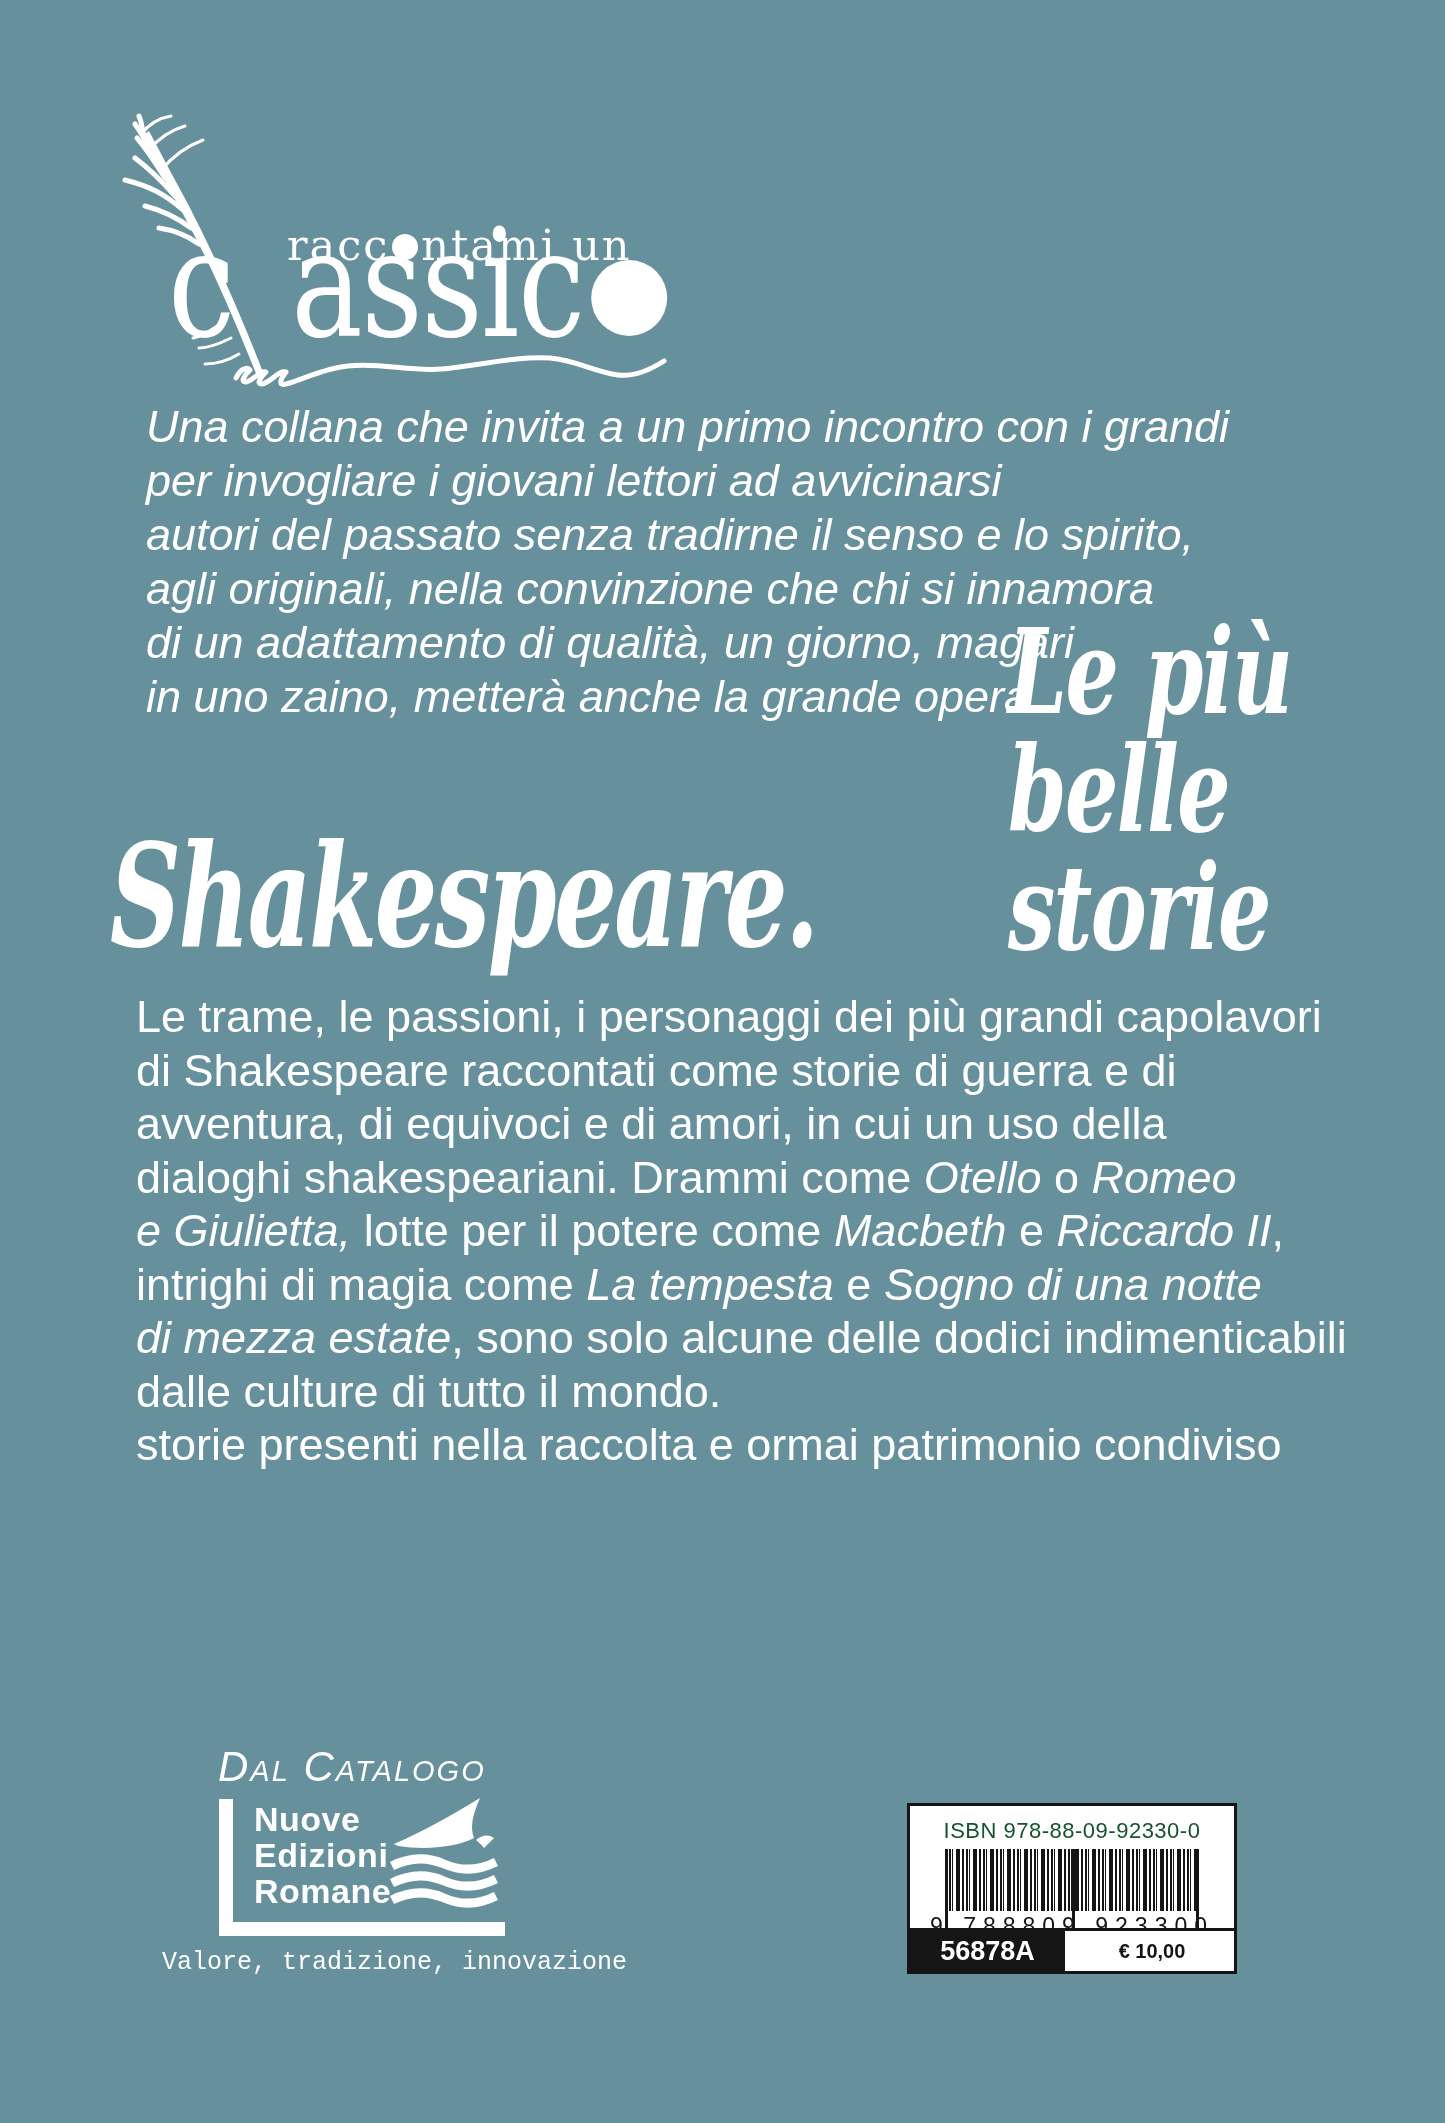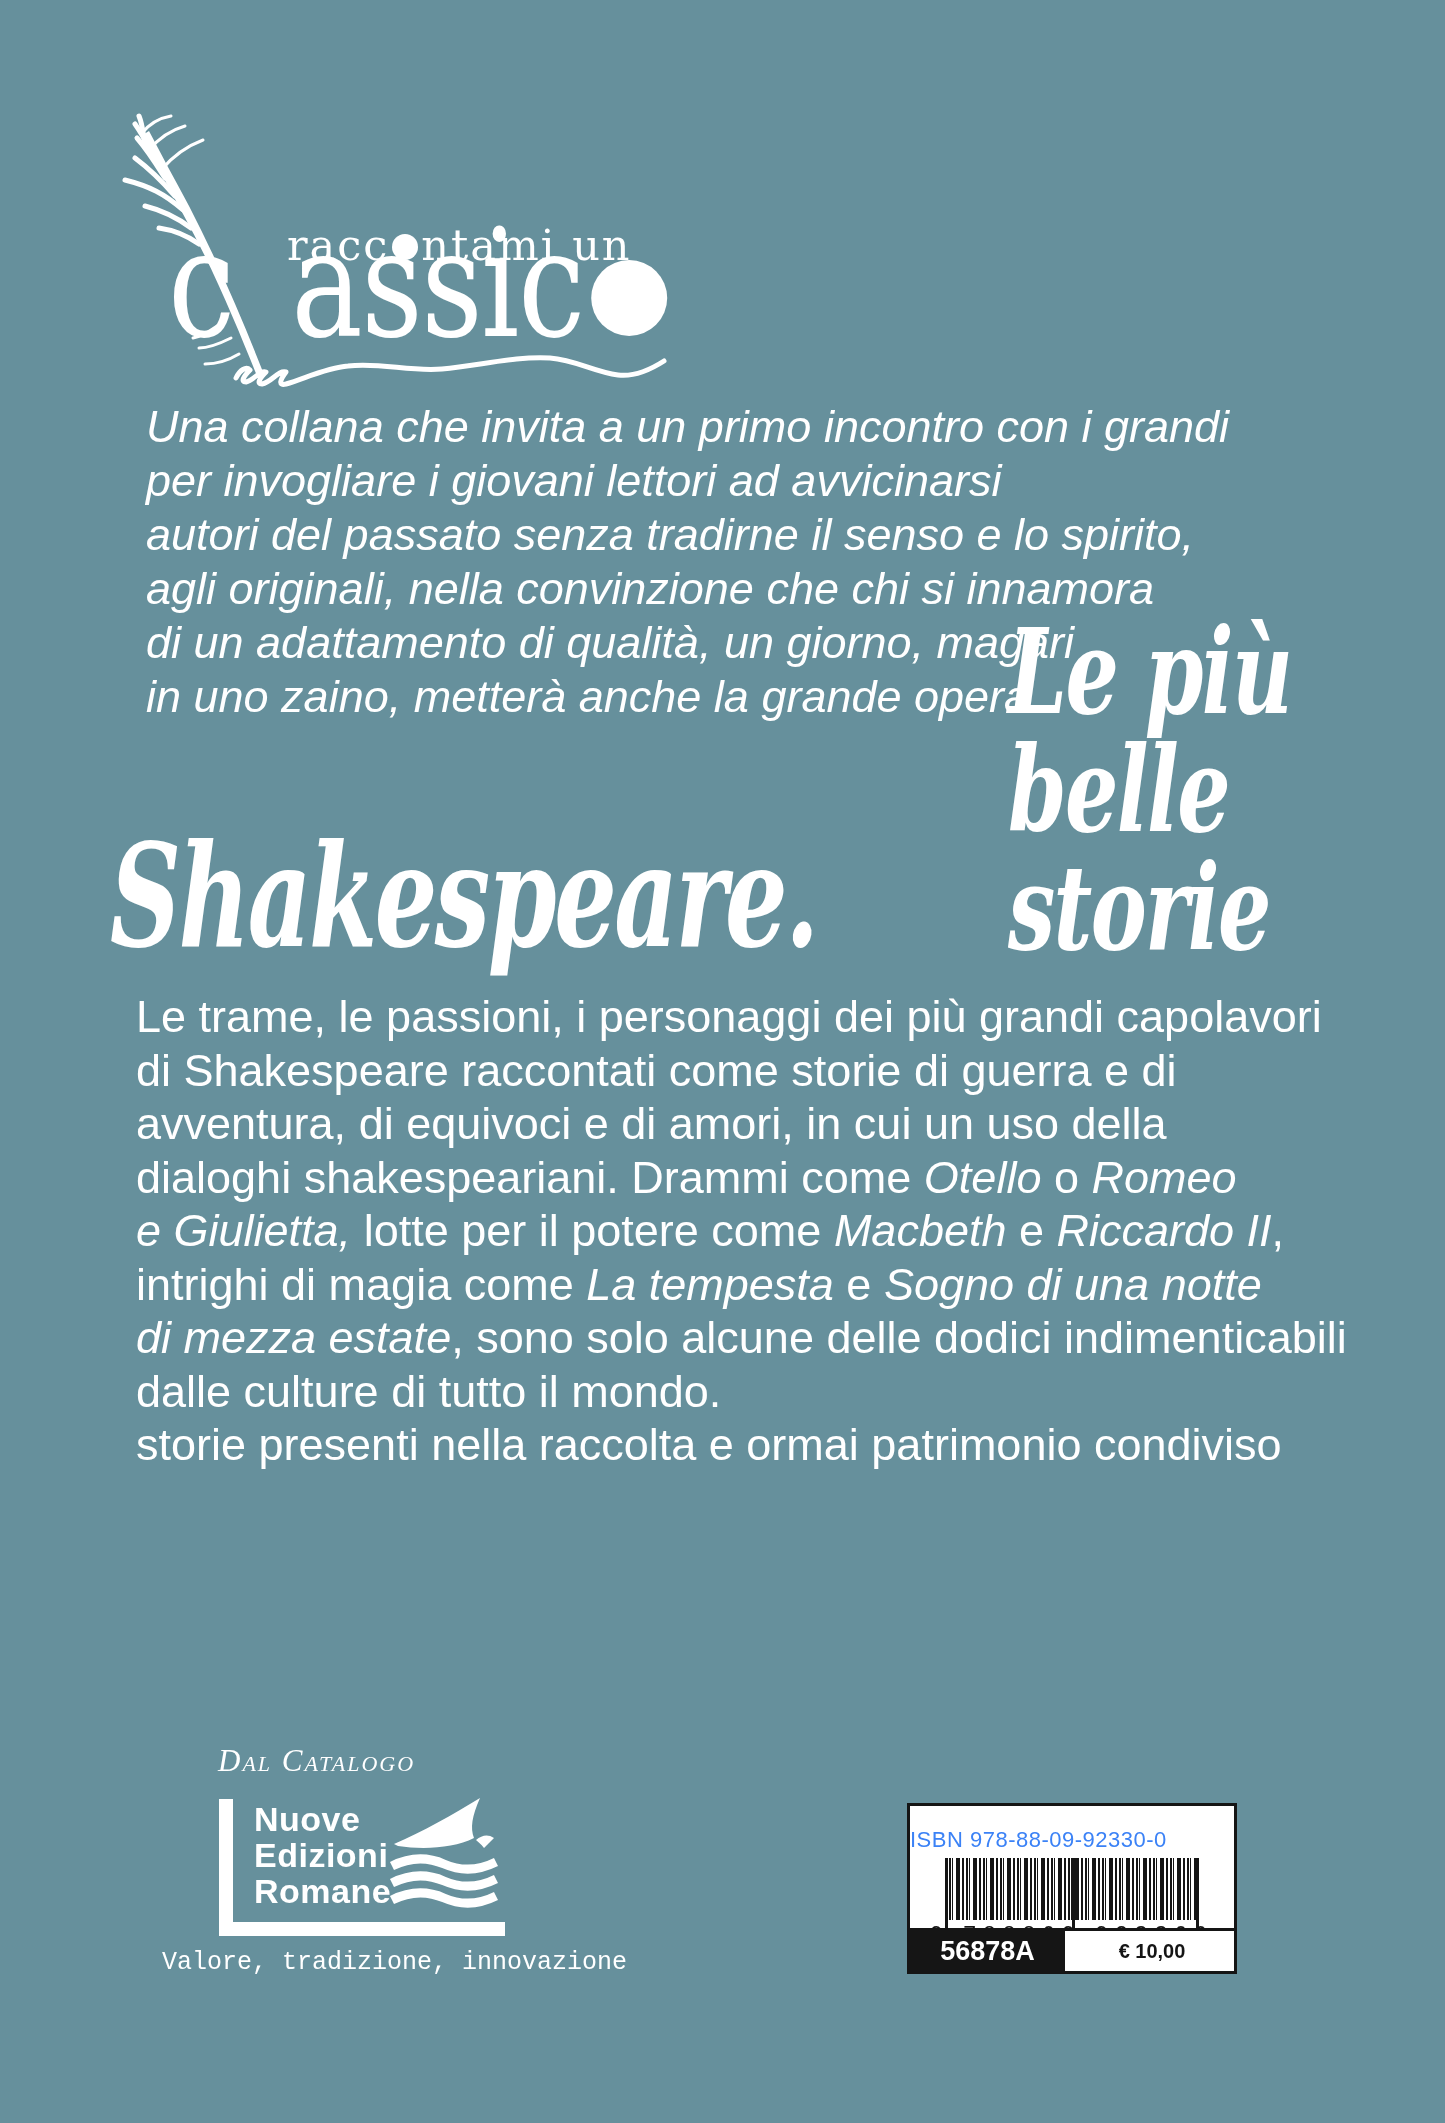--- a/index.html
+++ b/index.html
@@ -34,34 +34,34 @@
   .title .t2{display:inline-block;font-size:100px;line-height:1;letter-spacing:-2px;
       transform:scale(0.84,1.18);transform-origin:0 100%;}
 
   
   .desc{position:absolute;left:136px;top:990px;font-size:45px;line-height:53.5px;
       font-weight:300;}
   .desc div{white-space:nowrap;}
   .desc .it{font-style:italic;}
 
   
-  .catalog{position:absolute;left:218px;top:1743px;font-family:Liberation Serif, serif;
-      font-style:italic;font-variant:small-caps;font-size:31px;letter-spacing:2px;}
+  .catalog{position:absolute;left:218px;top:1743px;font-family:Liberation Sans, sans-serif;
+      font-style:italic;font-variant:small-caps;font-size:42px;letter-spacing:2px;}
   .bracket-v{position:absolute;left:219px;top:1799px;width:14px;height:137px;background:#fff;}
   .bracket-h{position:absolute;left:219px;top:1922px;width:286px;height:14px;background:#fff;}
   .pubname{position:absolute;left:254px;top:1801px;font-size:34px;font-weight:bold;
       line-height:36px;letter-spacing:0.5px;}
   .boat-svg{position:absolute;left:388px;top:1794px;}
   .motto{position:absolute;left:162px;top:1948px;font-family:"Liberation Mono",monospace;
       font-size:25px;letter-spacing:0px;white-space:nowrap;}
 
   
   .bclabel{position:absolute;left:907px;top:1803px;width:330px;height:171px;
       background:#fff;border:3px solid #151515;box-sizing:border-box;color:#151515;}
-  .isbn{margin-top:21px;text-align:left;font-size:22px;letter-spacing:0.5px;color:#3b82f6;}
+  .isbn{margin-top:12px;text-align:center;font-size:22px;letter-spacing:0.5px;color:#14532d;}
   .barswrap{position:relative;width:254px;height:62px;margin:5px auto 0;}
   .bars{width:100%;height:100%;
       background-image:repeating-linear-gradient(90deg,
         #151515 0px,#151515 2px,#fff 2px,#fff 4px,
         #151515 4px,#151515 6px,#fff 6px,#fff 7px,
         #151515 7px,#151515 8px,#fff 8px,#fff 11px,
         #151515 11px,#151515 15px,#fff 15px,#fff 17px);}
   .guard{position:absolute;top:0;width:3px;height:80px;background:#151515;}
   .guard.g1{left:0;} .guard.g2{left:50%;} .guard.g3{right:0;}
   .digits{margin-top:2px;text-align:center;font-size:23px;letter-spacing:7px;

